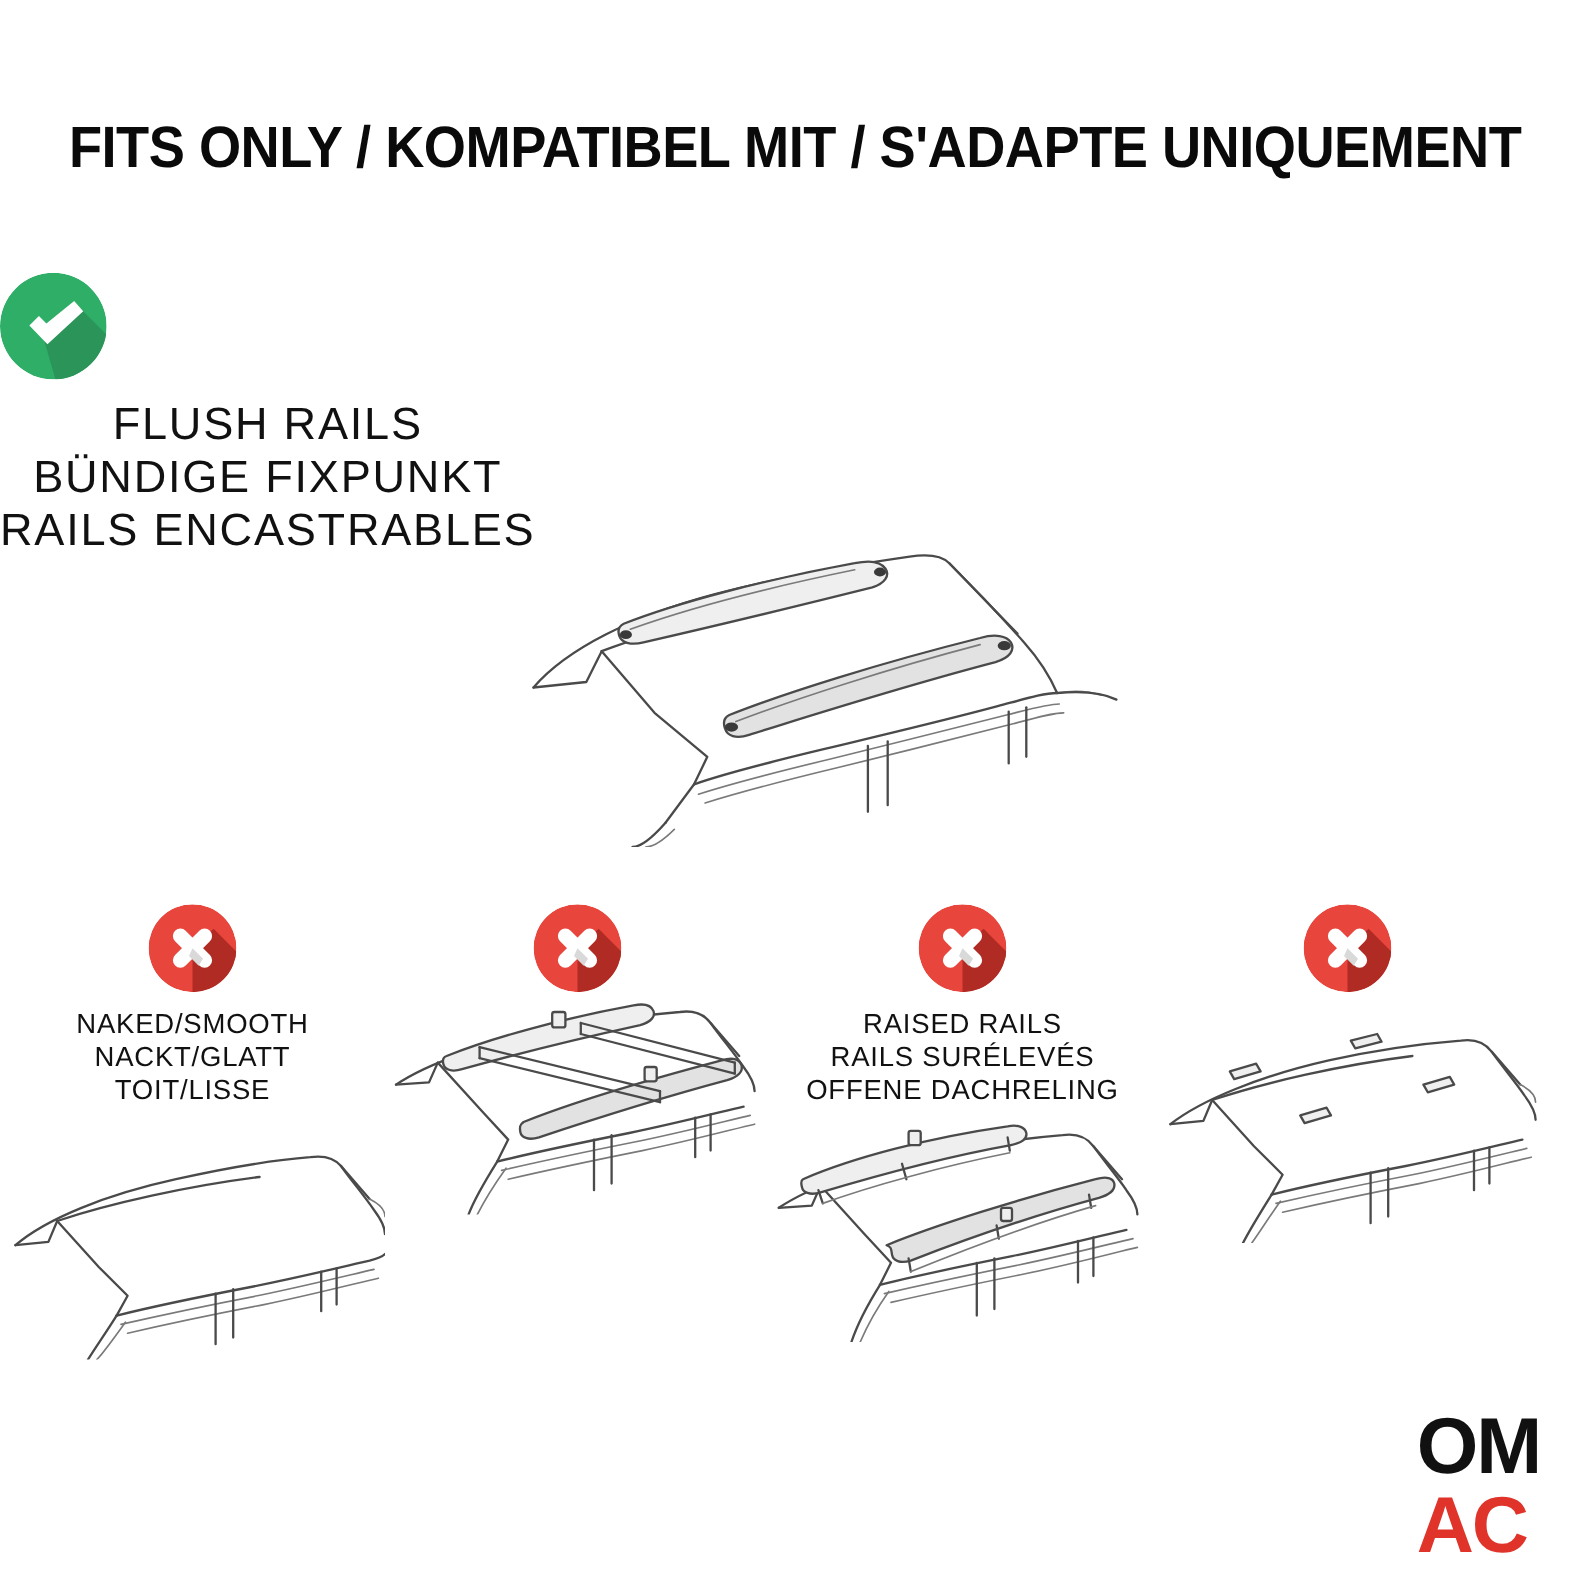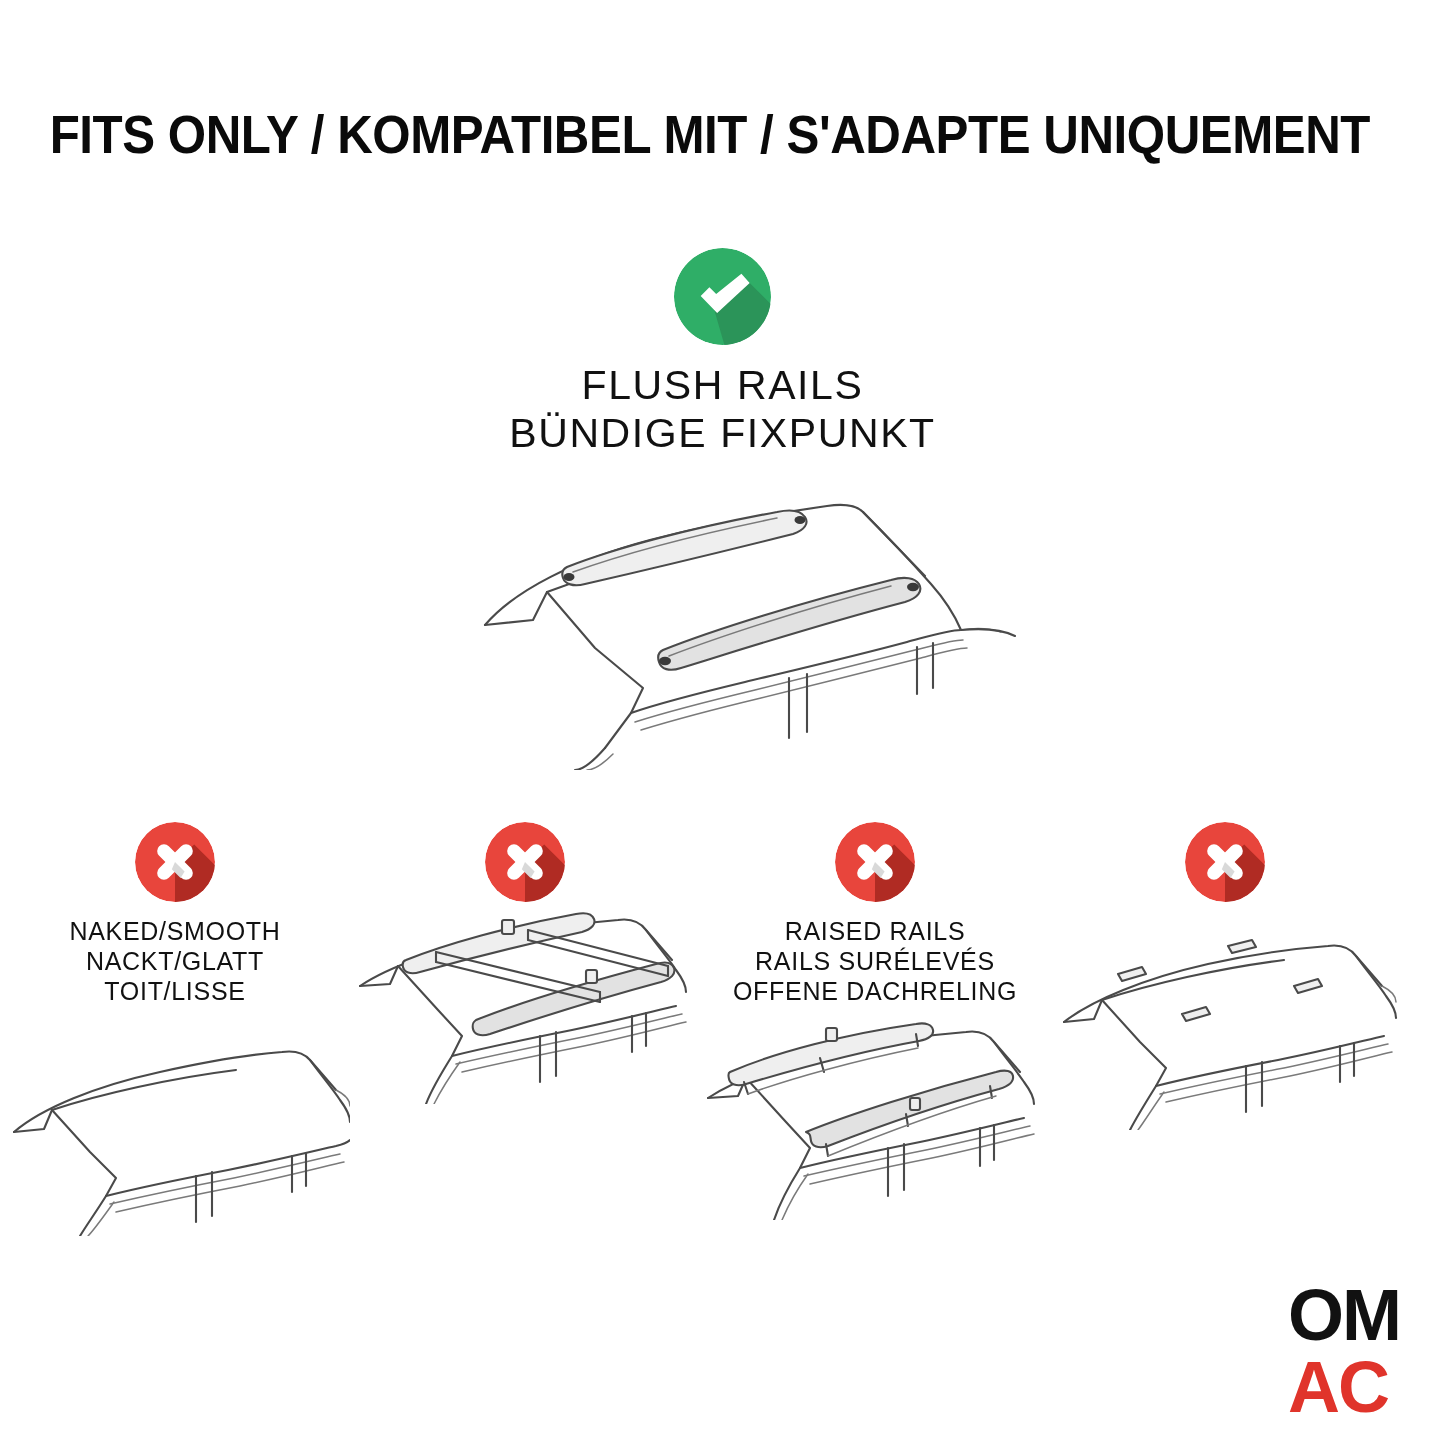--- a/index.html
+++ b/index.html
@@ -14,21 +14,21 @@
     overflow: hidden;
     font-family: "Liberation Sans", sans-serif;
     -webkit-font-smoothing: antialiased;
   }
 
   
   .title-bar {
     position: absolute;
     left: 0;
     top: 104px;
-    width: 1307px;
+    width: 1445px;
     text-align: center;
   }
   .title-text {
     display: inline-block;
     font-family: "Liberation Sans Narrow", "Liberation Sans", sans-serif;
     font-weight: bold;
     font-size: 53px;
     letter-spacing: -0.5px;
     color: #0a0a0a;
     transform: scaleX(0.93);
@@ -45,21 +45,21 @@
   }
 
   
   .ok-block {
     position: absolute;
     left: 0;
     top: 248px;
     width: 1445px;
     display: flex;
     flex-direction: column;
-    align-items: center;
+    align-items: flex-start;
   }
   .badge-ok {
     width: 97px;
     height: 97px;
   }
   .ok-labels {
     margin-top: 16px;
     text-align: center;
   }
   .ok-labels .line {
@@ -162,20 +162,21 @@
     <svg viewBox="0 0 100 100" width="100%" height="100%" aria-hidden="true">
       <circle cx="50" cy="50" r="50" fill="#2FAE67"></circle>
       <path d="M41 62 L70 28 L100 58 L100 100 L52 100 Z" fill="#2B9459"></path>
       <path d="M27.5 49.5 L36.5 40.5 L43.5 47.5 L69.5 26.5 L78 36 L44.5 67 Z" fill="#FFFFFF"></path>
     </svg>
   </div>
 
   <div class="ok-labels">
     <div class="line">FLUSH RAILS</div>
     <div class="line">BÜNDIGE FIXPUNKT</div>
+    <div class="line">RAILS ENCASTRABLES</div>
   </div>
 </div>
 
 <div class="hero-art">
   <svg viewBox="0 0 590 300" aria-hidden="true">
 
     <path class="sketch" d="M30 155 C60 120 120 90 195 70 C265 52 330 42 372 36 C392 33 402 36 408 42 L470 106"></path>
     <path class="sketch" d="M408 42 C430 64 460 96 476 114 C492 132 500 146 506 160"></path>
     <path class="sketch" d="M30 155 L78 150 L92 122"></path>
     <path class="sketch" d="M92 122 C150 100 230 80 300 68"></path>

